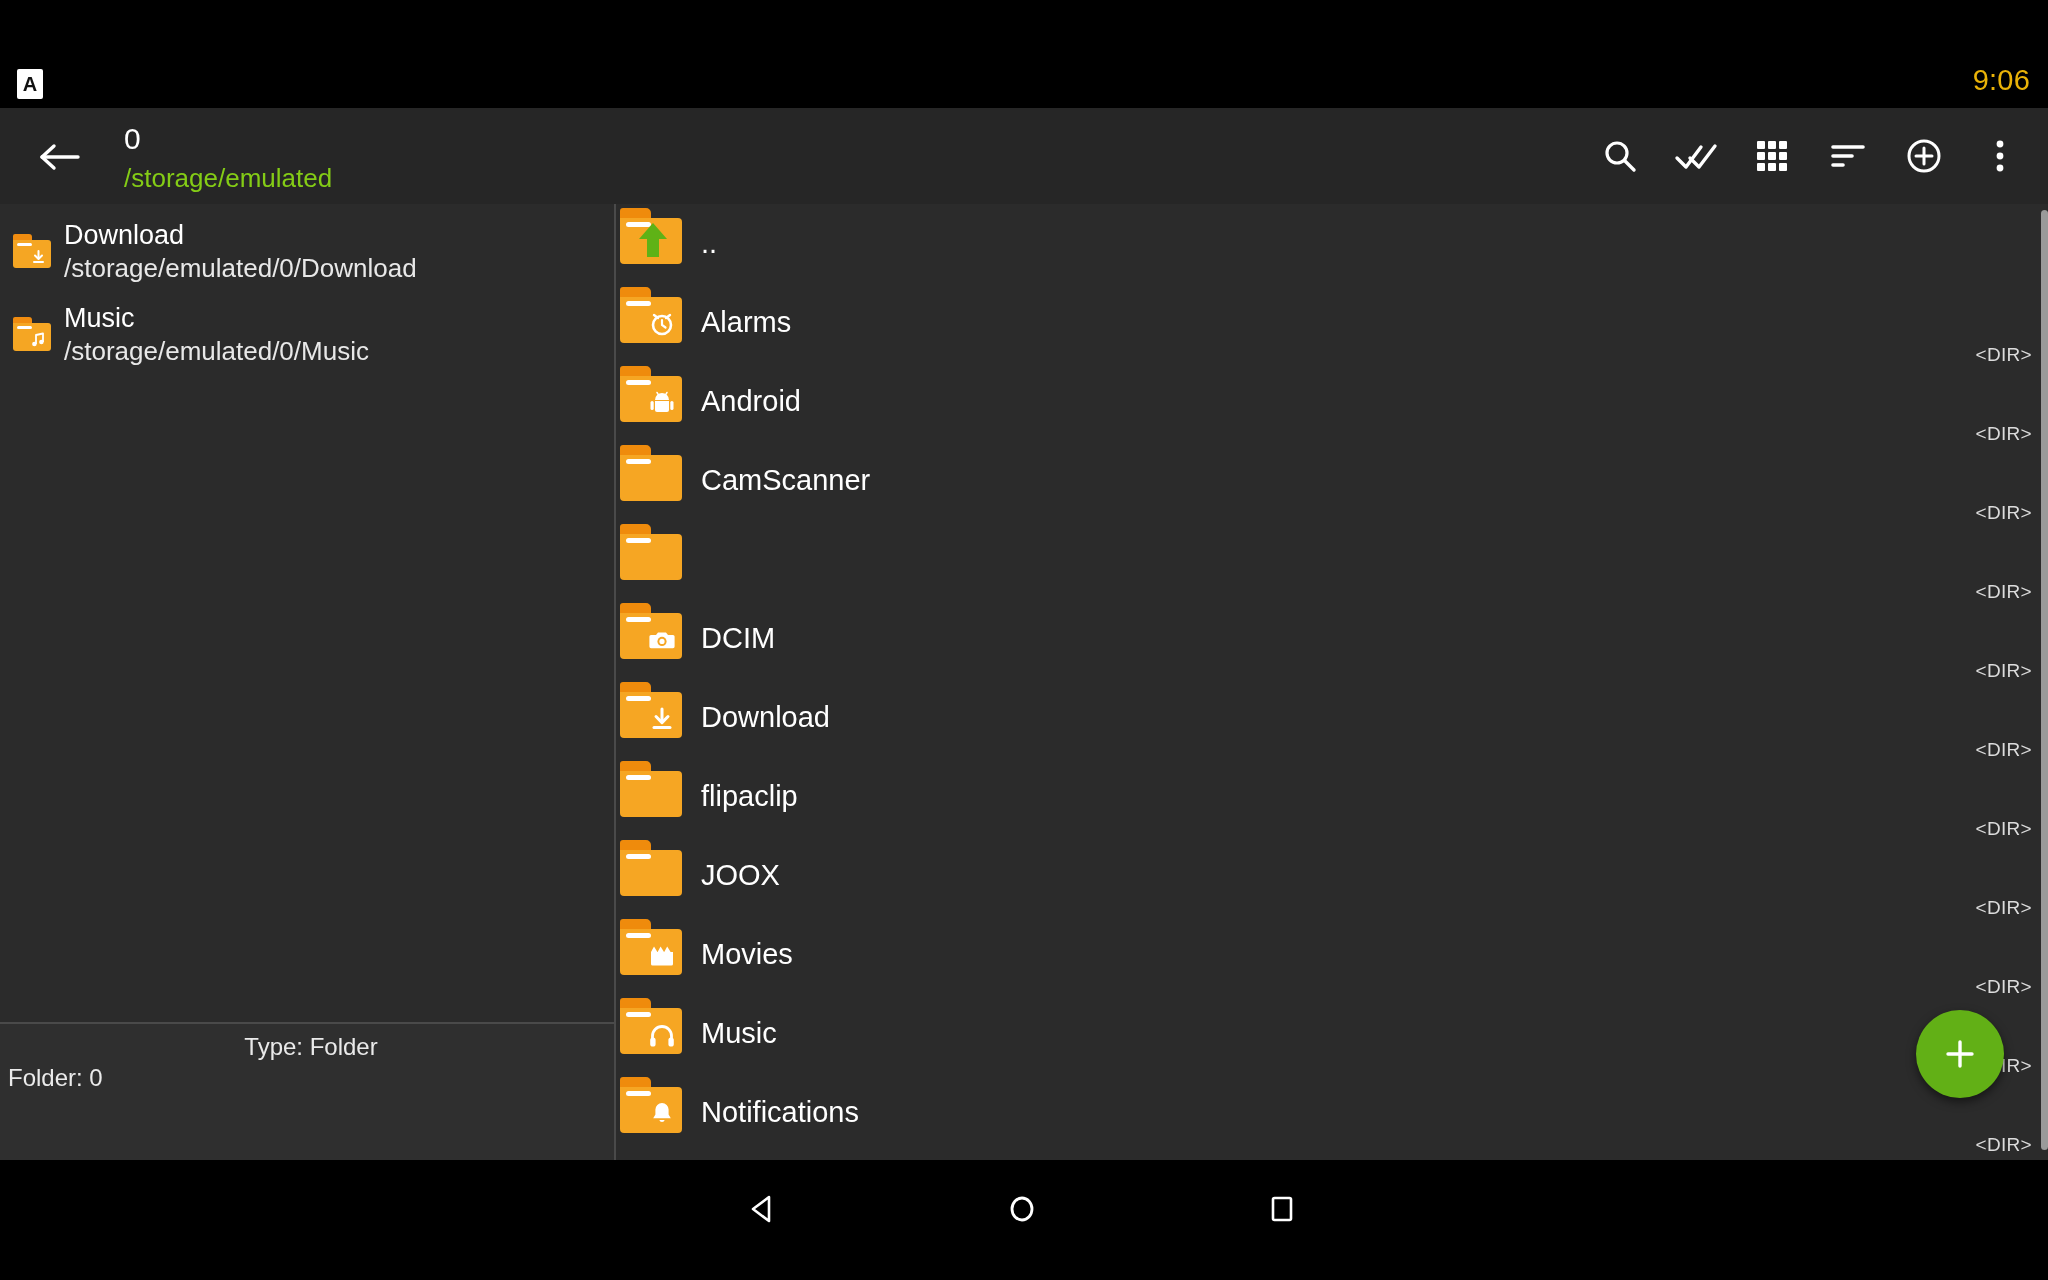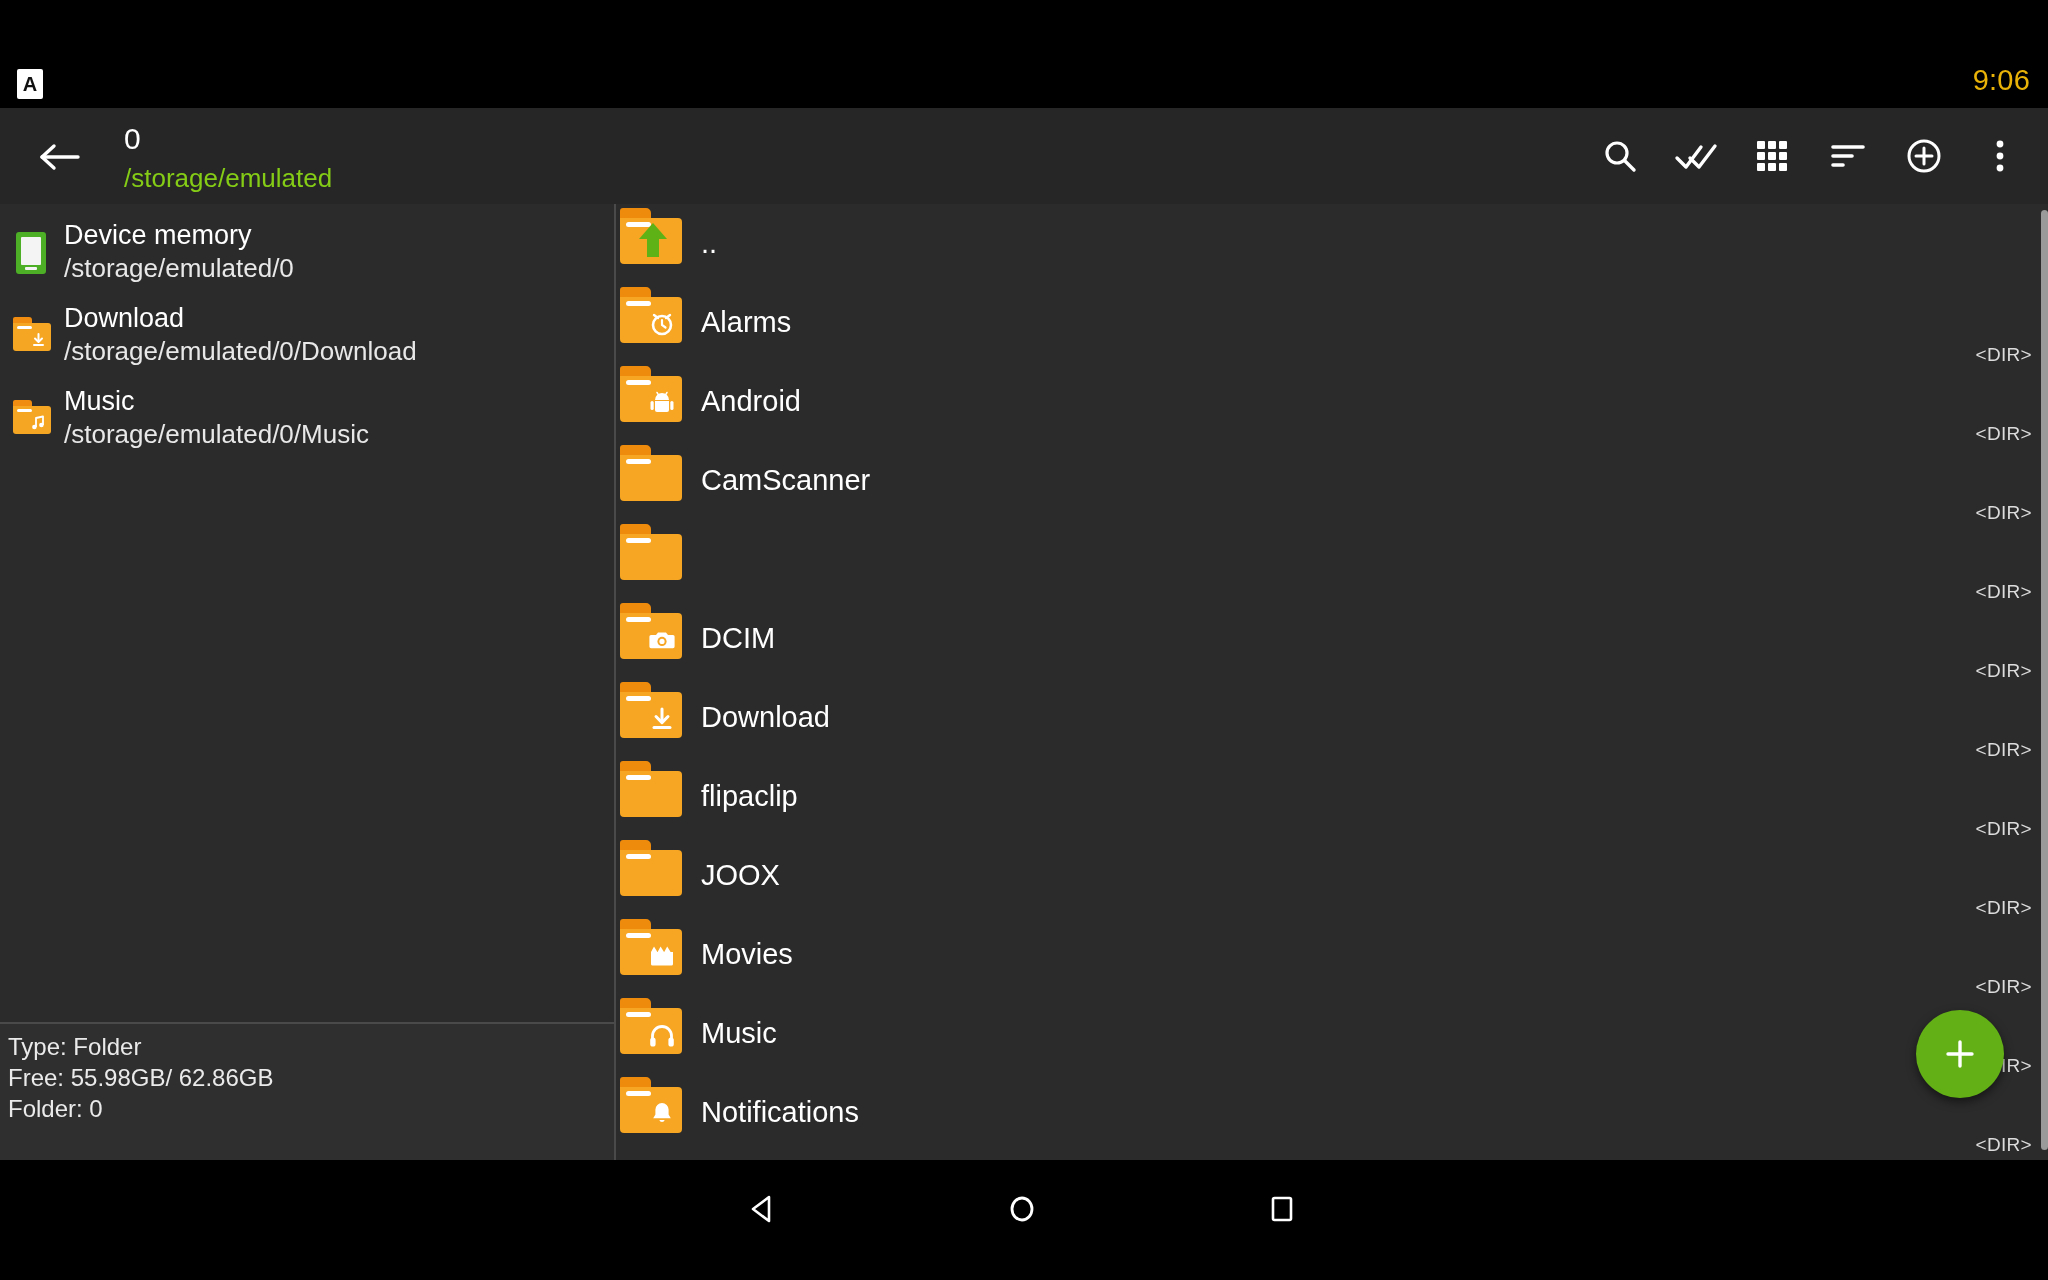--- a/index.html
+++ b/index.html
@@ -116,21 +116,21 @@
   }
 
   
   .infopanel{
     position:absolute; left:0; bottom:0; width:614px; height:138px;
     background:#2f2f2f; border-top:2px solid #4a4a4a;
   }
   .info-line{
     font-size:24px; color:#eaeaea; line-height:31px; padding-left:8px;
   }
-  .info-line:first-child{ padding-top:7px; }
+  .info-line:first-child{ padding-top:7px;text-align:center; }
 
   
   .rightpane{
     position:absolute; left:616px; top:0; width:1432px; height:956px;
     background:#2b2b2b; overflow:hidden;
   }
   .filerow{
     position:relative; height:79px; width:1432px; cursor:pointer;
   }
   .filerow .icon-wrap{
@@ -291,29 +291,20 @@
         <path d="M2 24 L24 24 L24 2 Z" fill="#ffffff"></path>
       </svg>
     </div>
   </div>
 
   <div class="content">
 
     <div class="leftpane">
       <div class="bookmarks">
 
-        <div class="bm-row">
-          <div class="bm-icon">
-            <div class="ico-device"></div>
-          </div>
-          <div class="bm-text">
-            <div class="bm-name">Device memory</div>
-            <div class="bm-path">/storage/emulated/0</div>
-          </div>
-        </div>
 
         <div class="bm-row">
           <div class="bm-icon">
             <div class="ico-folder-sm">
               <div class="tab"></div>
                 <div class="body"></div>
                 <div class="line"></div>
               <div class="badge">
                 <svg width="17" height="17" viewBox="0 0 17 17">
                   <path d="M8.5 3 V10" stroke="#fff" stroke-width="2" stroke-linecap="round"></path>
@@ -347,21 +338,20 @@
           <div class="bm-text">
             <div class="bm-name">Music</div>
             <div class="bm-path">/storage/emulated/0/Music</div>
           </div>
         </div>
 
       </div>
 
       <div class="infopanel">
         <div class="info-line">Type: Folder</div>
-        <div class="info-line">Free: 55.98GB/ 62.86GB</div>
         <div class="info-line">Folder: 0</div>
       </div>
     </div>
 
     <div class="vdivider"></div>
 
     <div class="rightpane">
       <div id="filelist">
           <div class="filerow">
             <div class="icon-wrap">

